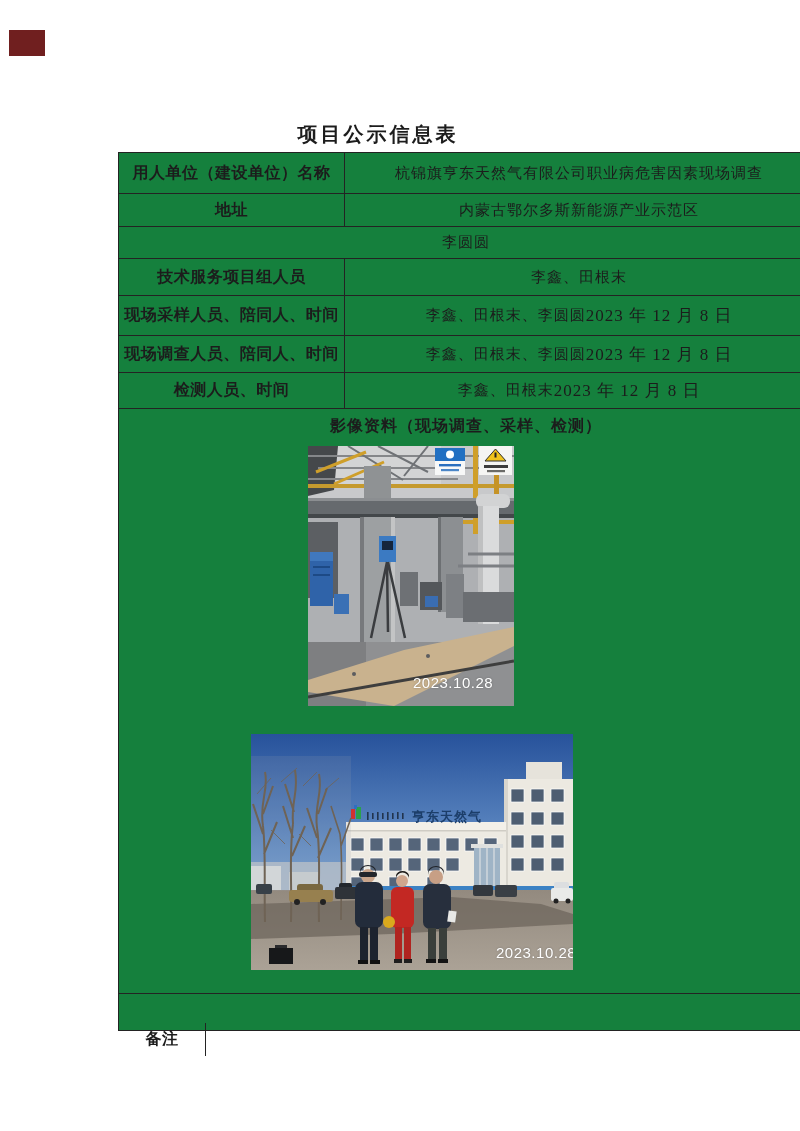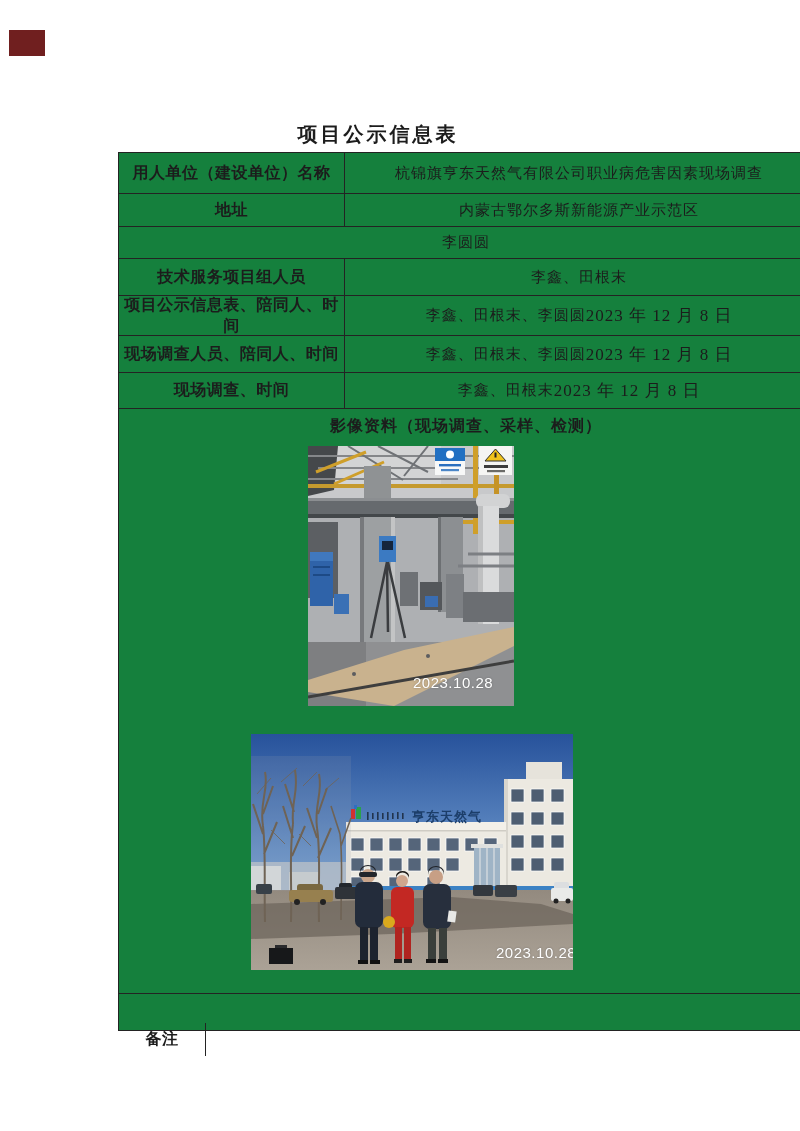--- a/index.html
+++ b/index.html
@@ -73,37 +73,37 @@
     </div>
 
     <div class="trow" style="height:37px">
       <div class="tlabel">技术服务项目组人员</div>
       <div class="tvalue">
         <div>李鑫、田根末</div>
       </div>
     </div>
 
     <div class="trow" style="height:40px">
-      <div class="tlabel">项目公示信息表、陪同人、时间</div>
+      <div class="tlabel">现场采样人员、陪同人、时间</div>
       <div class="tvalue">
         <div>李鑫、田根末、李圆圆</div>
         <div class="date">2023 年 12 月 8 日</div>
       </div>
     </div>
 
     <div class="trow" style="height:37px">
       <div class="tlabel">现场调查人员、陪同人、时间</div>
       <div class="tvalue">
         <div>李鑫、田根末、李圆圆</div>
         <div class="date">2023 年 12 月 8 日</div>
       </div>
     </div>
 
     <div class="trow" style="height:36px">
-      <div class="tlabel">现场调查、时间</div>
+      <div class="tlabel">检测人员、时间</div>
       <div class="tvalue">
         <div>李鑫、田根末</div>
         <div class="date">2023 年 12 月 8 日</div>
       </div>
     </div>
 
     <div class="mediacell" style="height:585px">
       <div class="media-title">影像资料（现场调查、采样、检测）</div>
     </div>
 

